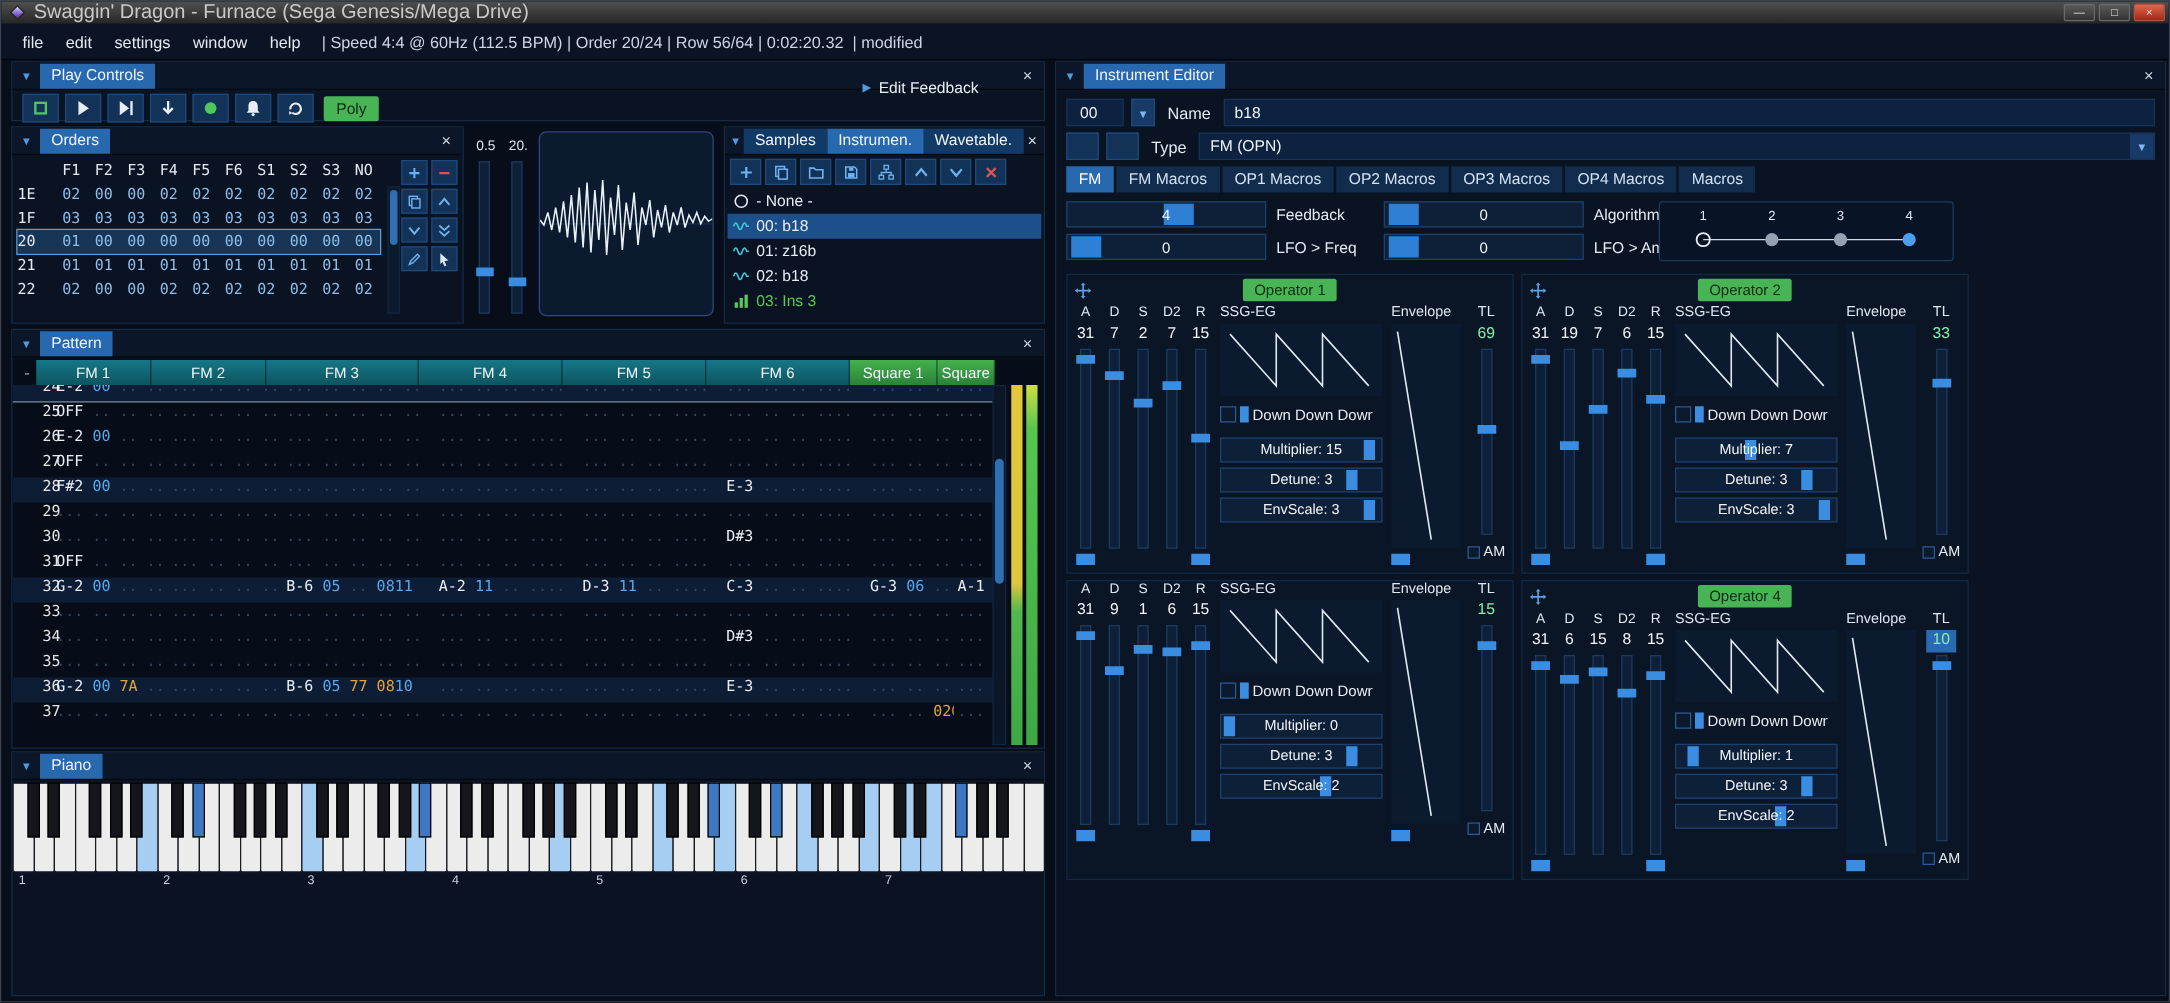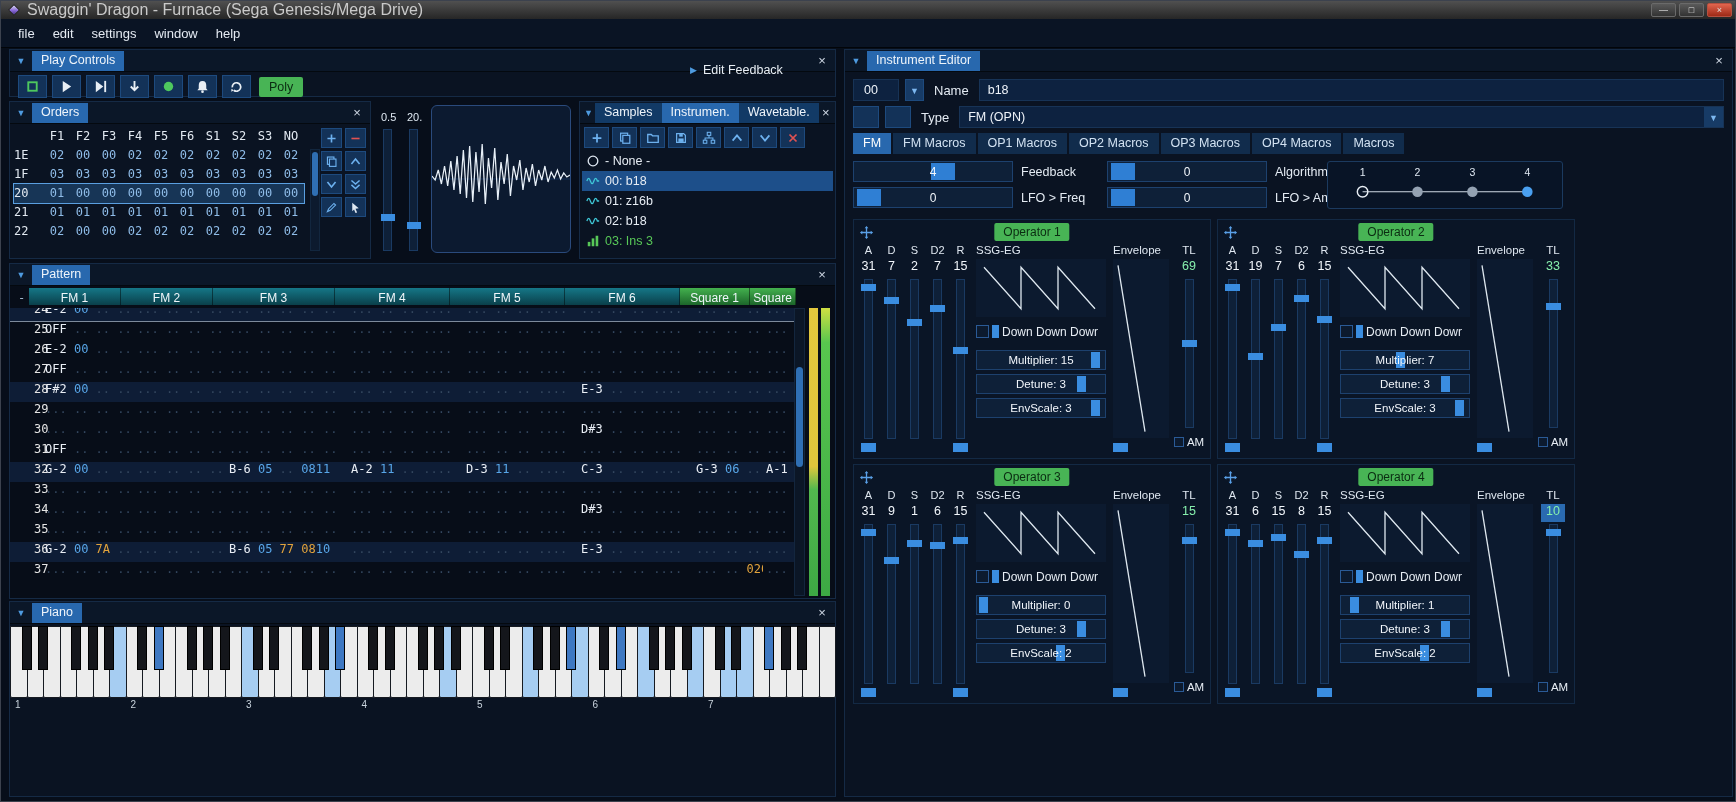--- a/index.html
+++ b/index.html
@@ -55,21 +55,21 @@
 .abtn{width:25px;height:21px}
 .abtn .ico{width:14px;height:14px}
 .alist{padding:0 2px}
 .aitem{display:flex;align-items:center;gap:5px;height:20px;padding:0 4px;color:#e7edf4;font-size:12.5px}
 .aitem .ico{width:14px;height:14px}
 .aitem.selected{background:#1d4f8a}
 .aitem.green{color:#58c858}
 #pattern{left:8px;top:262px;width:827px;height:336px;background:#070d18}
 #pat-head{display:flex;height:20px;margin-top:2px;width:786px;overflow:hidden}
 .corner{width:32px;color:#9fb4c8;font:12px "DejaVu Sans Mono",monospace;line-height:20px;padding-left:8px}
-.chh{height:17px;line-height:20px;text-align:center;color:#f0f6fa;font-size:12px;border-right:1px solid rgba(0,0,0,.45);flex:none;overflow:hidden}
+.chh{height:32px;line-height:20px;text-align:center;color:#f0f6fa;font-size:12px;border-right:1px solid rgba(0,0,0,.45);flex:none;overflow:hidden}
 .chh.fm{background:linear-gradient(180deg,#157787,#0a3f4a)}
 .chh.sq{background:linear-gradient(180deg,#43b14e,#1c652a)}
 #pat-rows{position:absolute;left:0;top:44px;width:786px;height:288px;overflow:hidden}
 .prow{display:flex;height:20px;line-height:20px;font:12px "DejaVu Sans Mono",monospace;white-space:pre}
 .prow.hl{background:#0e1d36}
 .prow.boundary{border-bottom:1px solid rgba(200,212,224,.6)}
 .rn{width:32px;color:#e5e5e5;padding-left:24px;flex:none}
 .pcell{overflow:hidden;padding-left:3px;flex:none}
 .c-n{color:#e9eef5}.c-i{color:#58a6e8}.c-v{color:#e2a33c}.c-p{color:#58a6e8}.c-d{color:#33465e}
 .pscroll{position:absolute;right:30px;top:44px;width:11px;height:288px;background:#0b1626;border:1px solid #13263e}
@@ -157,20 +157,21 @@
   </div>
 
   <div class="menubar">
     <div id="menu-items">
         <div class="menu-item">file</div>
         <div class="menu-item">edit</div>
         <div class="menu-item">settings</div>
         <div class="menu-item">window</div>
         <div class="menu-item">help</div>
       </div>
+    <div class="menu-status">| Speed 4:4 @ 60Hz (112.5 BPM) | Order 20/24 | Row 56/64 | 0:02:20.32  | modified</div>
   </div>
 
   <div class="panel" id="play-controls">
     <div class="ptitle">
       <span class="collapse">▼</span>
       <span class="ptab active">Play Controls</span>
       <span class="pclose">×</span>
     </div>
     <div class="pc-row" id="pc-buttons">
         <div class="btn pc-btn">
@@ -928,29 +929,20 @@
                   <div class="vh2" style="top: 15.64%;"></div>
                 </div>
                 <div class="am-row">
                   <div class="cb"></div>
                   <div class="am-txt">AM</div>
                 </div>
               </div>
             </div>
           </div>
           <div class="op-panel">
-            <div class="op-head">
-              <span class="ico">
-                <svg viewBox="0 0 16 16">
-                  <path d="M8 1 L10 3.5 H6 Z M8 15 L6 12.5 H10 Z M1 8 L3.5 6 V10 Z M15 8 L12.5 10 V6 Z" fill="#5aa0e8"></path>
-                  <path d="M8 3 V13 M3 8 H13" stroke="#5aa0e8" stroke-width="1.4"></path>
-                </svg>
-              </span>
-              <div class="op-label">Operator 3</div>
-            </div>
             <div class="op-body">
               <div class="acols">
                 <div class="acol">
                   <div class="ahead">A</div>
                   <div class="aval">31</div>
                   <div class="vtrack">
                     <div class="vh2" style="top: 2.76%;"></div>
                   </div>
                   <div class="asq"></div>
                 </div>

